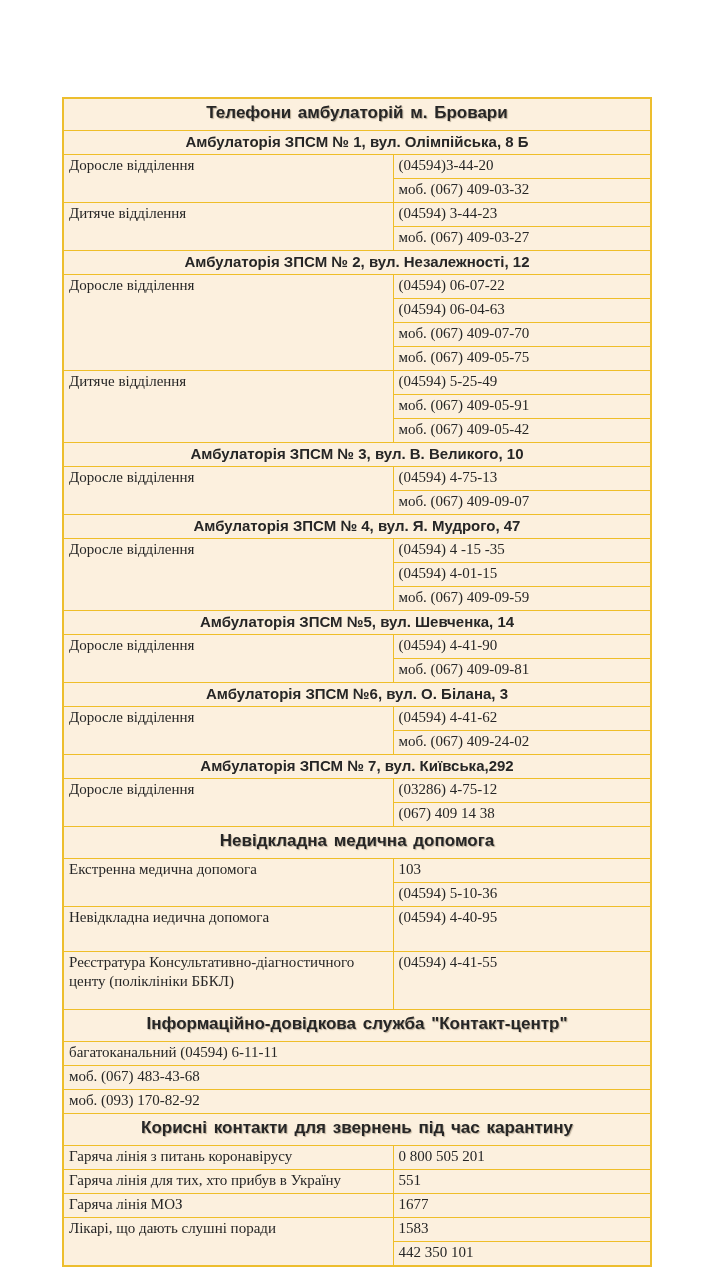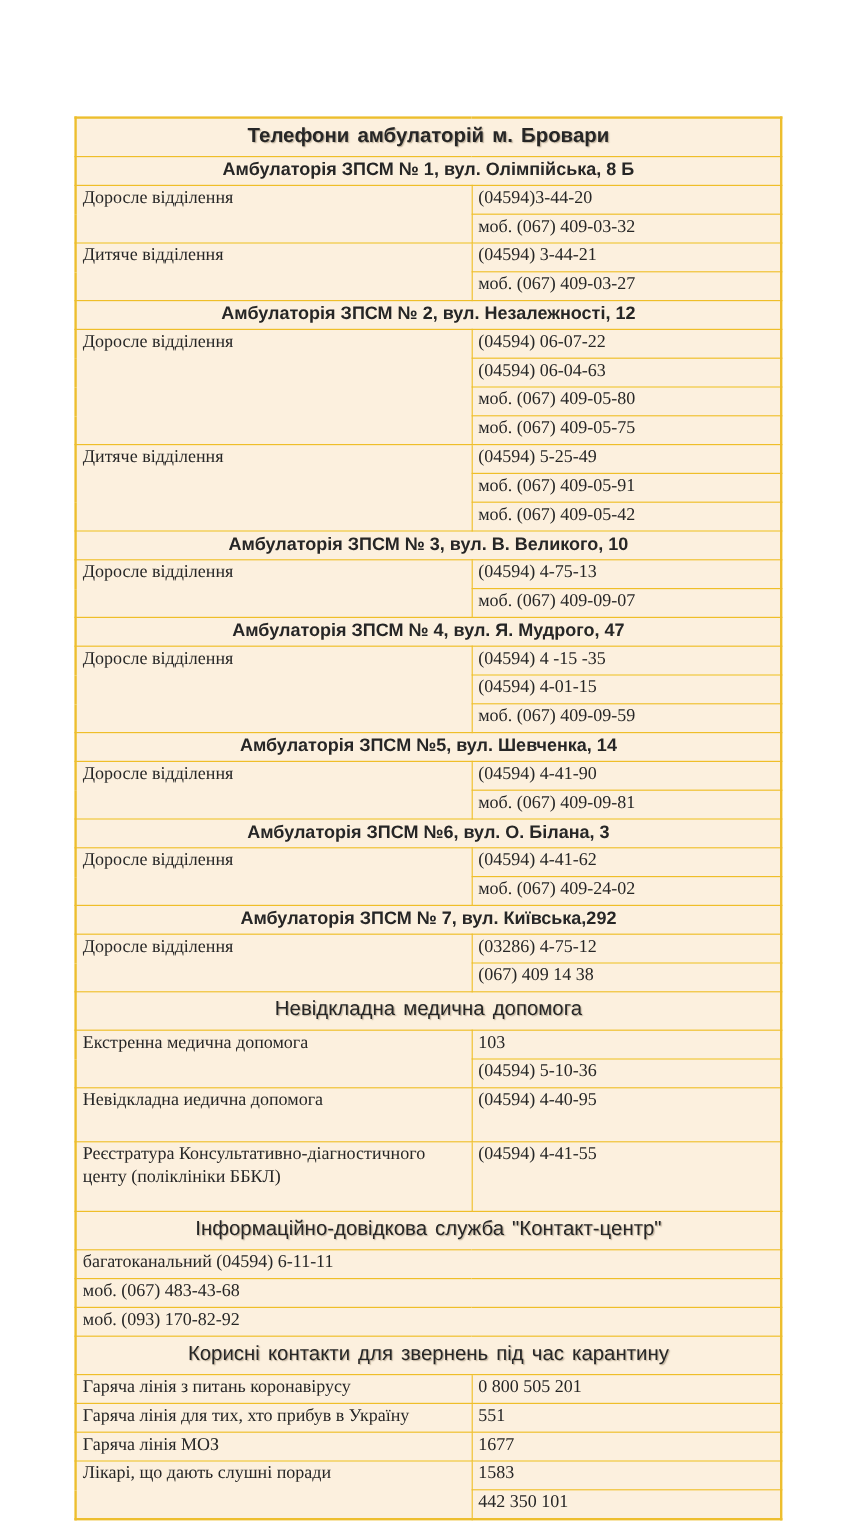--- a/index.html
+++ b/index.html
@@ -31,21 +31,21 @@
   tr.r-title td {
     font-size:17px; font-weight:bold; text-align:center;
     height:25px; padding-top:4px;
     text-shadow:1px 1px 1px rgba(110,95,70,0.45);
     word-spacing:2px;
   }
   tr.r-address td {
     text-align:center; height:20px;font-weight:bold;
   }
   tr.r-section td {
-    font-size:17px; font-weight:normal; text-align:center;
+    font-size:17px; font-weight:bold; text-align:center;
     height:25px; padding-top:4px;
     text-shadow:1px 1px 1px rgba(110,95,70,0.45);
     word-spacing:2px;
   }
   tr.r-data td { height:20px;font-family:Liberation Serif, serif; }
   tr.tall44 td { height:41px; }
   tr.tall57 td { height:54px; }
 </style>
 </head>
 <body>
@@ -65,37 +65,37 @@
         </tr>
         <tr class="r-data">
           <td rowspan="2">Доросле відділення</td>
           <td>(04594)3-44-20</td>
         </tr>
         <tr class="r-data">
           <td>моб. (067) 409-03-32</td>
         </tr>
         <tr class="r-data">
           <td rowspan="2">Дитяче відділення</td>
-          <td>(04594) 3-44-21</td>
+          <td>(04594) 3-44-23</td>
         </tr>
         <tr class="r-data">
           <td>моб. (067) 409-03-27</td>
         </tr>
         <tr class="r-address">
           <td colspan="2">Амбулаторія ЗПСМ № 2, вул. Незалежності, 12</td>
         </tr>
         <tr class="r-data">
           <td rowspan="4">Доросле відділення</td>
           <td>(04594) 06-07-22</td>
         </tr>
         <tr class="r-data">
           <td>(04594) 06-04-63</td>
         </tr>
         <tr class="r-data">
-          <td>моб. (067) 409-05-80</td>
+          <td>моб. (067) 409-07-70</td>
         </tr>
         <tr class="r-data">
           <td>моб. (067) 409-05-75</td>
         </tr>
         <tr class="r-data">
           <td rowspan="3">Дитяче відділення</td>
           <td>(04594) 5-25-49</td>
         </tr>
         <tr class="r-data">
           <td>моб. (067) 409-05-91</td>

